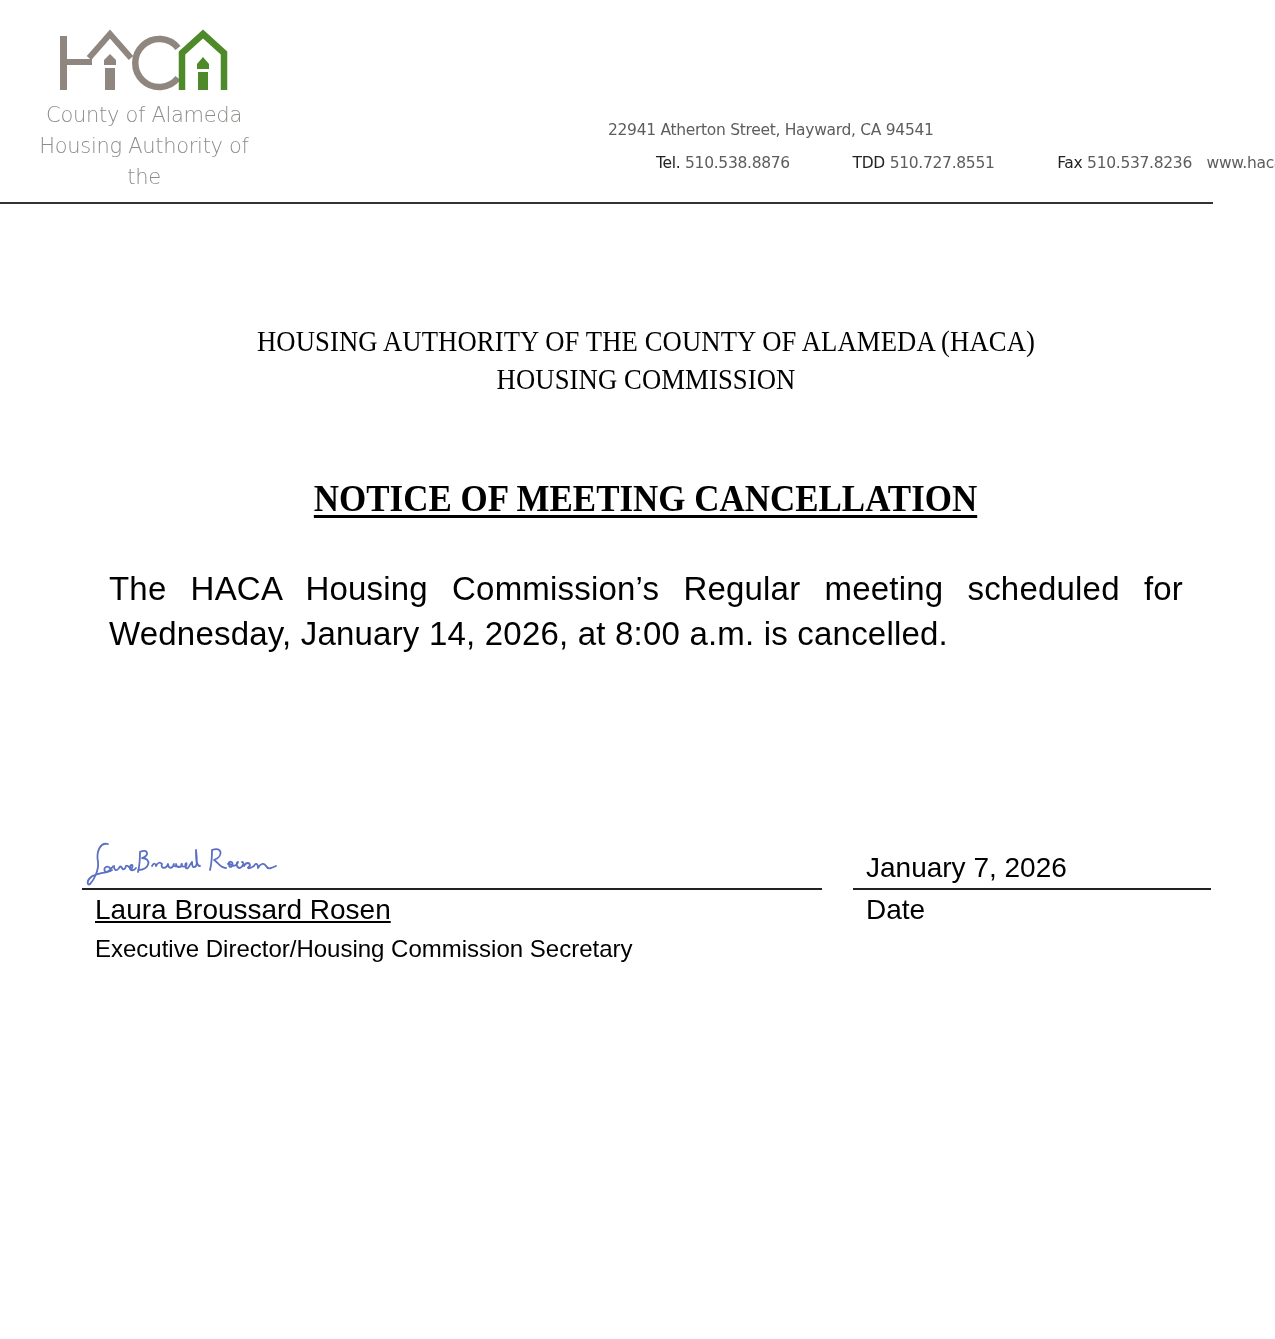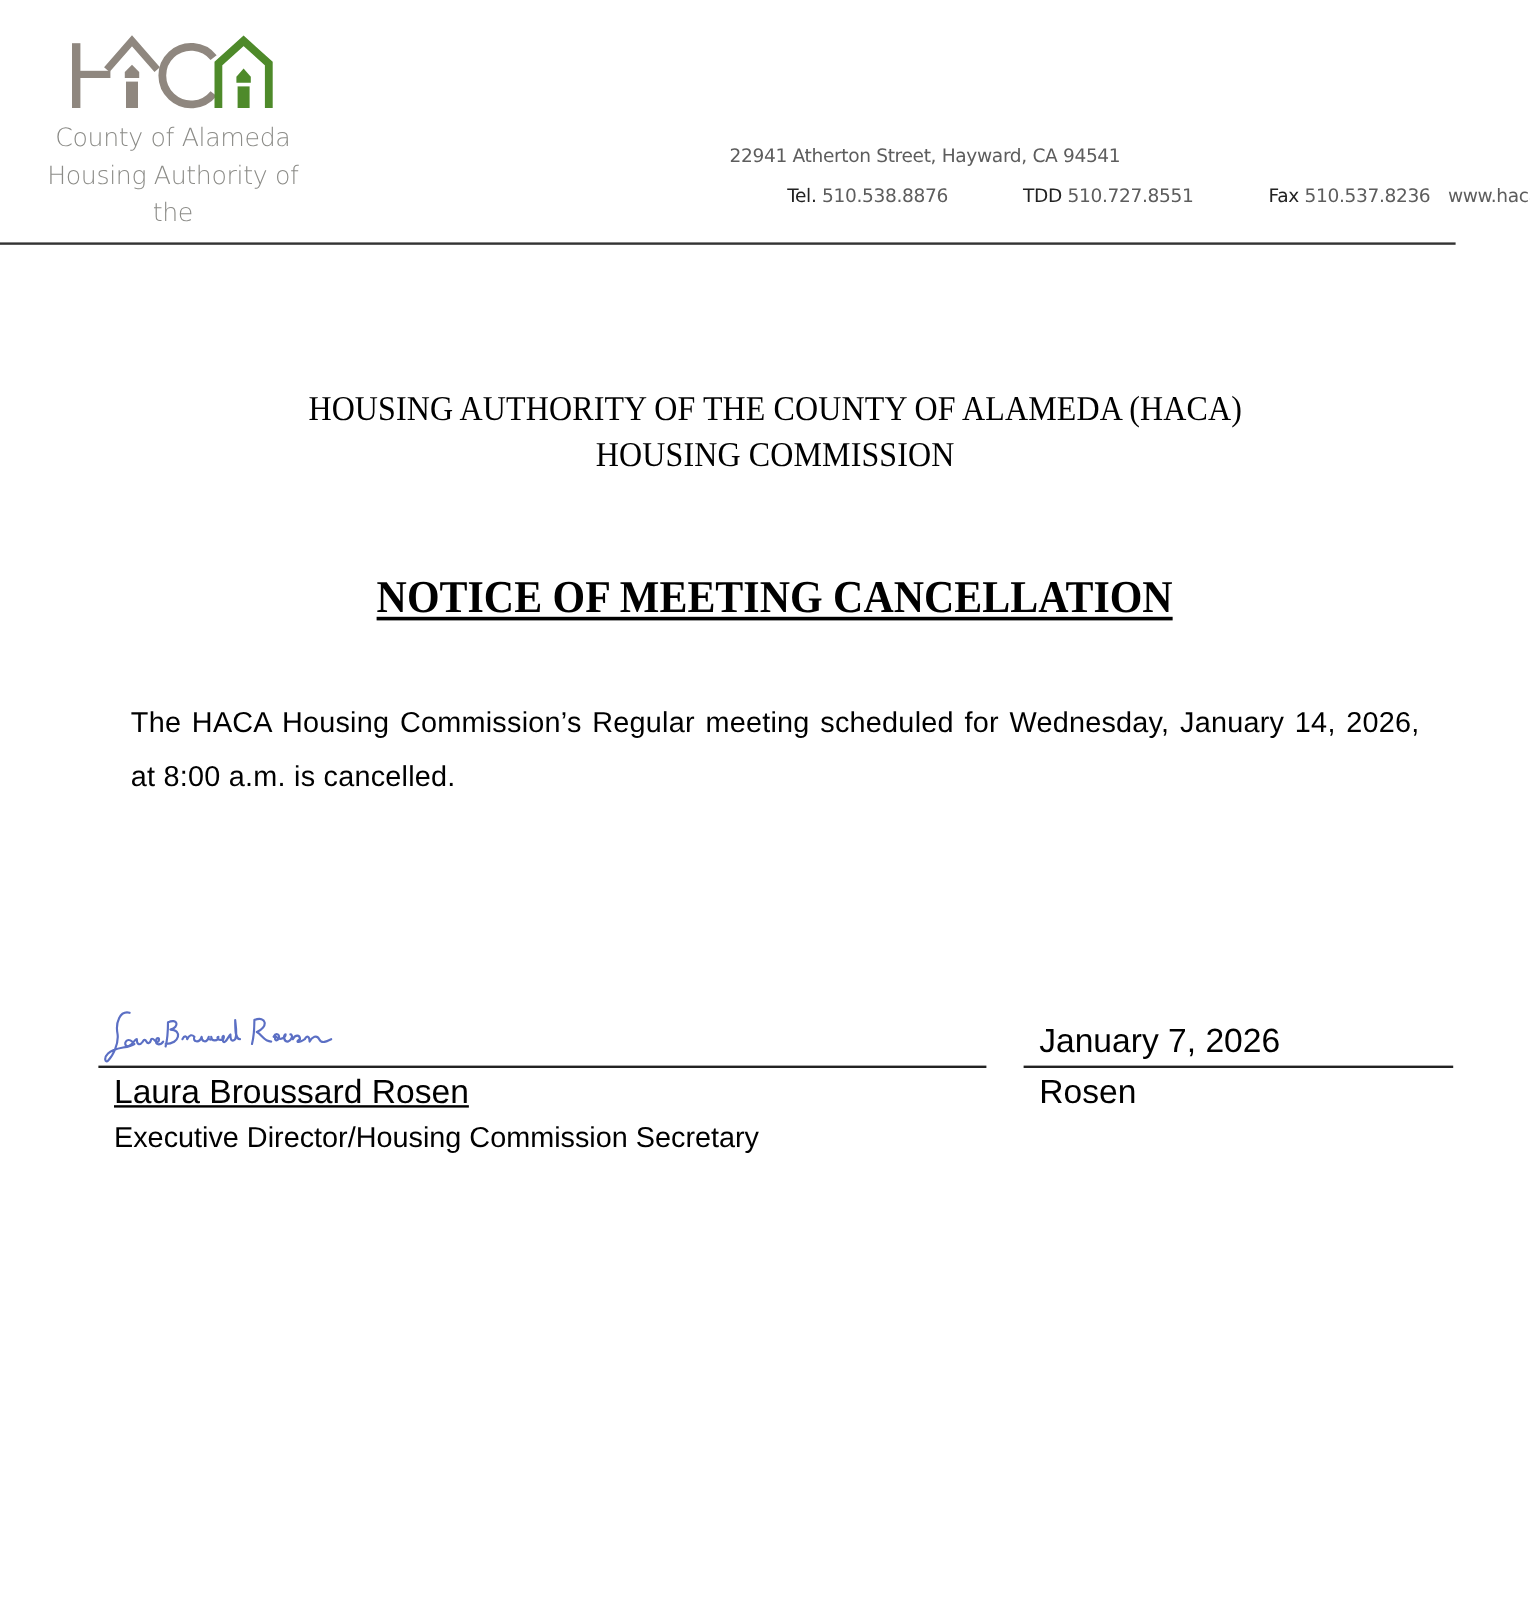--- a/index.html
+++ b/index.html
@@ -14,21 +14,21 @@
   .contact .lbl { color: #222; margin-left: 48px; }
   .contact .gap { display: inline-block; width: 10px; }
 
   .rule { position: absolute; left: 0; top: 202px; width: 1213px; height: 2px; background: #333; }
 
   .org-title { position: absolute; left: 0; width: 1292px; top: 322px; text-align: center; font-family: "Liberation Serif", serif; font-size: 29px; line-height: 38px; letter-spacing: 0.1px; transform: scaleX(0.92); transform-origin: 646px 0; }
 
   .notice { position: absolute; left: 0; width: 1292px; top: 476px; text-align: center; font-family: "Liberation Serif", serif; font-weight: bold; font-size: 38px; line-height: 44px; }
   .notice span { text-decoration: underline; text-decoration-thickness: 3px; text-underline-offset: 4px; display: inline-block; transform: scaleX(0.92); }
 
-  .body-text { position: absolute; left: 109px; width: 1074px; top: 580px; font-family: "Liberation Sans", sans-serif; font-size: 24px; line-height: 45px; text-align: justify; text-align-last: left; letter-spacing: 0.2px; }
+  .body-text { position: absolute; left: 109px; width: 1074px; top: 566px; font-family: "Liberation Sans", sans-serif; font-size: 33px; line-height: 45px; text-align: justify; text-align-last: left; letter-spacing: 0.2px; }
 
   .sig-img { position: absolute; left: 86px; top: 838px; }
   .sig-line { position: absolute; left: 82px; top: 888px; width: 740px; height: 2px; background: #222; }
   .date-line { position: absolute; left: 853px; top: 888px; width: 358px; height: 2px; background: #222; }
   .date-value { position: absolute; left: 866px; top: 851px; font-size: 28px; line-height: 34px; }
   .signer-name { position: absolute; left: 95px; top: 893px; font-size: 28px; line-height: 34px; text-decoration: underline; }
   .signer-title { position: absolute; left: 95px; top: 932px; font-size: 24px; line-height: 34px; }
   .date-label { position: absolute; left: 866px; top: 893px; font-size: 28px; line-height: 34px; }
 </style>
 </head>
@@ -97,13 +97,13 @@
     <path d="M142,26 C144,22 148,24 146,28 C144,30 142,28 144,26 C148,30 152,26 152,24 C150,24 150,30 154,30 C158,28 158,24 156,24 M158,28 C160,24 164,24 164,28 C160,30 162,32 168,28 C170,24 172,26 172,30 C174,26 178,24 180,28 C182,32 186,30 190,28"></path>
   </g>
 </svg>
 
 <div class="sig-line"></div>
 <div class="date-value">January 7, 2026</div>
 <div class="date-line"></div>
 
 <div class="signer-name">Laura Broussard Rosen</div>
 <div class="signer-title">Executive Director/Housing Commission Secretary</div>
-<div class="date-label">Rosen</div>
+<div class="date-label">Date</div>
 
 </body></html>

